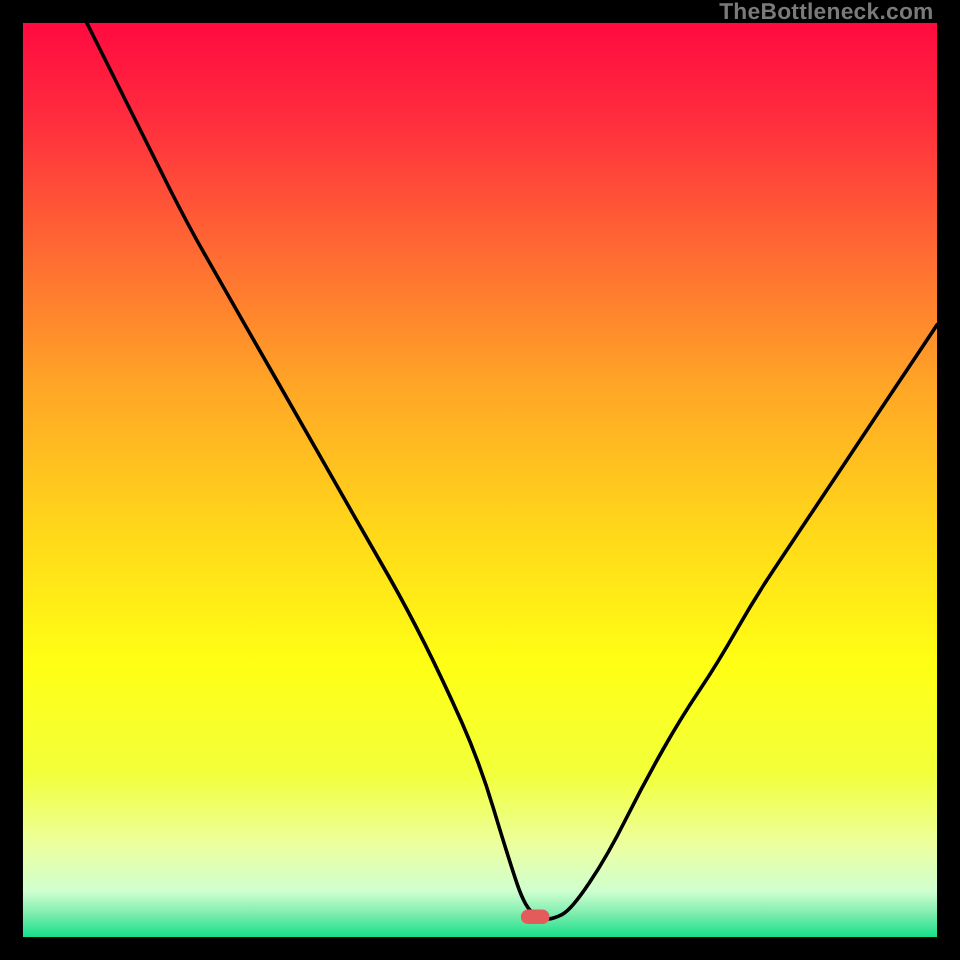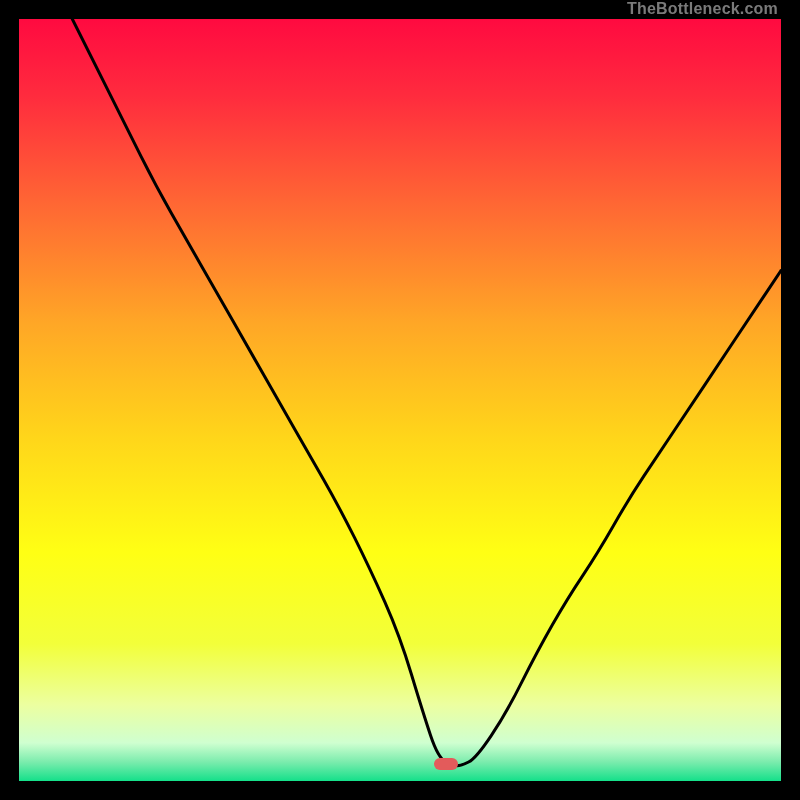--- a/index.html
+++ b/index.html
@@ -35,21 +35,21 @@
     left: 0;
     top: 0;
     width: 762px;
     height: 762px;
   }
   .watermark {
     position: absolute;
     top: 0px;
     right: 22px;
     font-family: Arial, Helvetica, sans-serif;
-    font-size: 16px;
+    font-size: 19px;
     font-weight: bold;
     color: #7a7a7a;
     letter-spacing: 0.2px;
   }
   .marker {
     position: absolute;
     width: 24px;
     height: 12px;
     border-radius: 6px;
     transform: translate(-50%, -50%);

